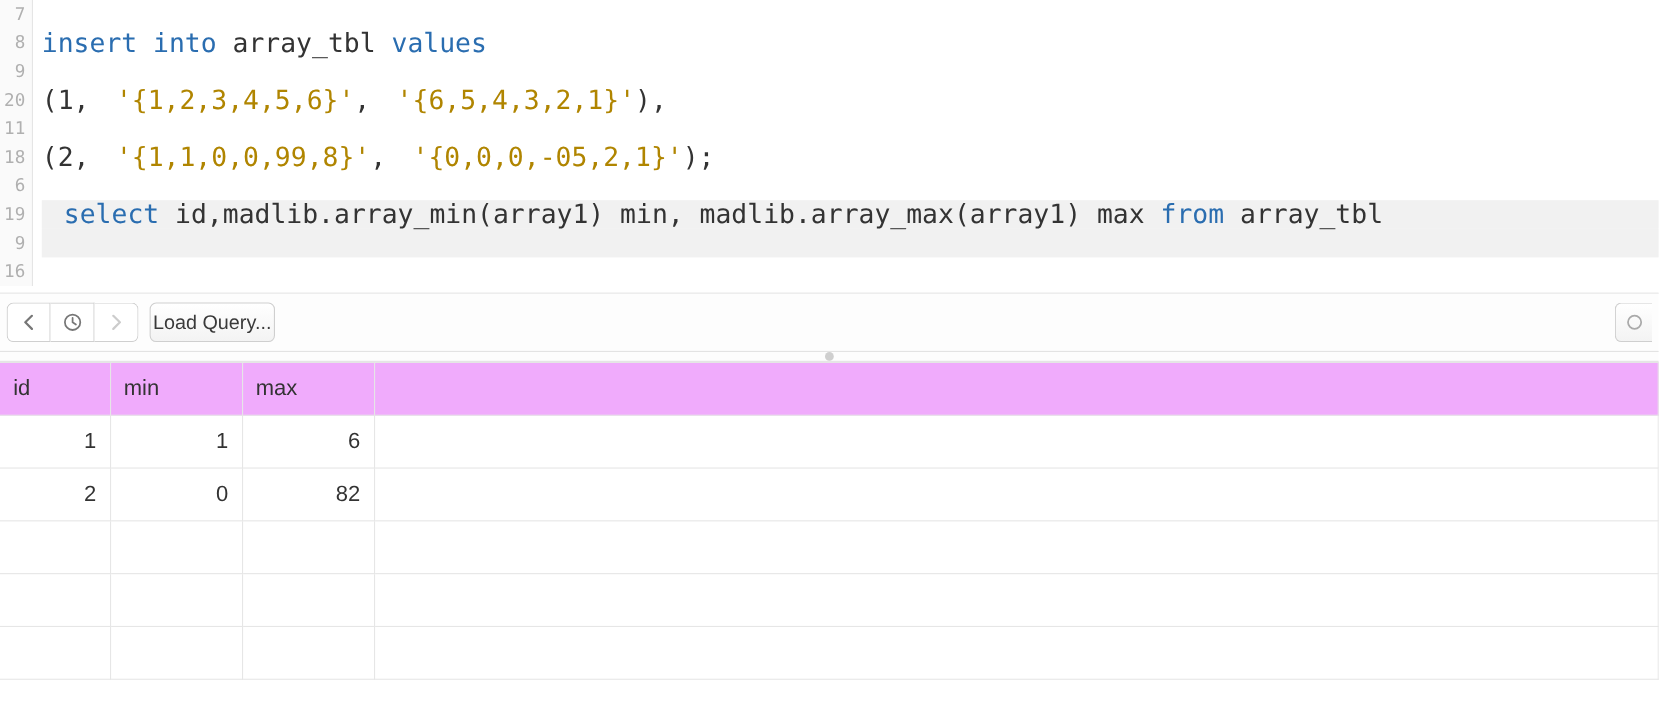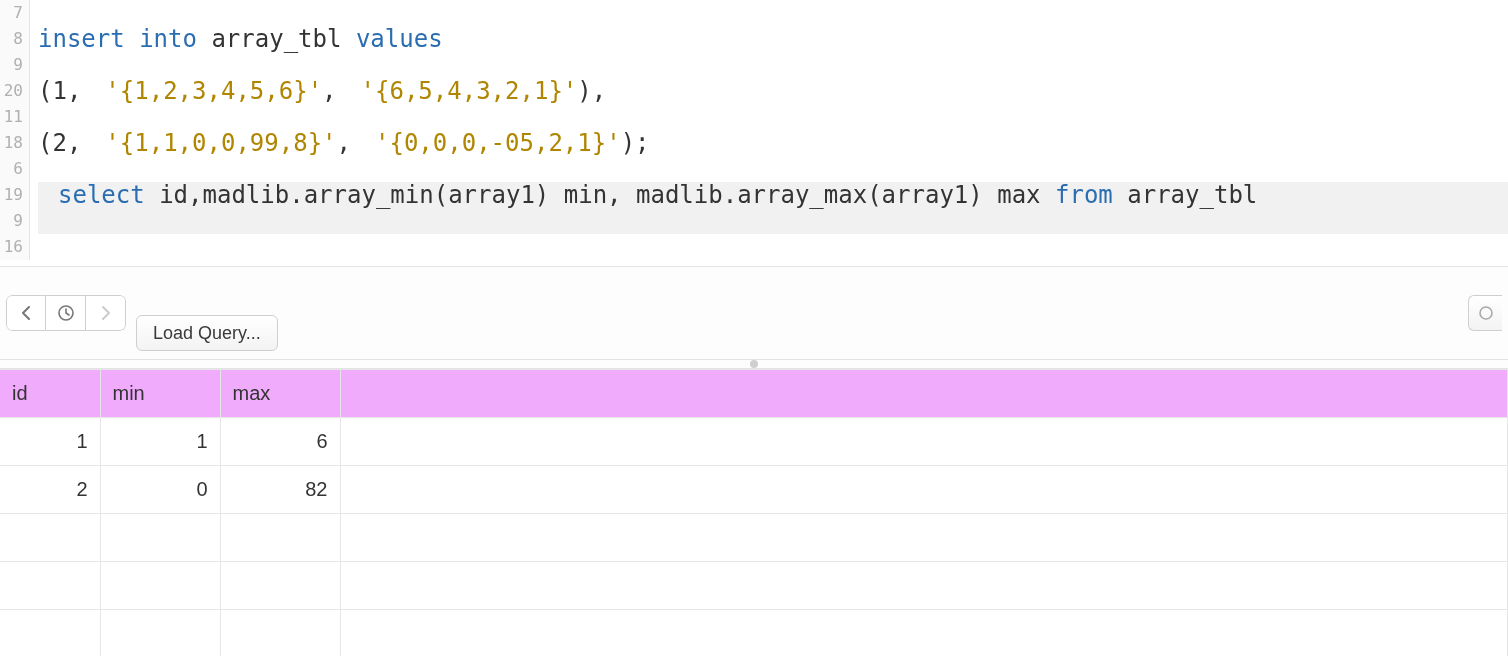--- a/index.html
+++ b/index.html
@@ -79,30 +79,29 @@
     font-size: 18px;
     cursor: pointer;
   }
   .nav-btn[disabled], .nav-btn.disabled { color: #c9c9c9; cursor: default; }
   .nav-btn + .nav-btn { border-left: none; }
   .nav-group .nav-btn:first-child { border-radius: 6px 0 0 6px; }
   .nav-group .nav-btn:last-child  { border-radius: 0 6px 6px 0; }
 
   .btn {
     height: 36px;
-    padding: 0 16px;
+    padding: 0 2px;
     border: 1px solid #cfcfcf;
     border-radius: 6px;
     background: linear-gradient(#ffffff, #f3f3f3);
     font-size: 18px;
     color: #3a3a3a;
     cursor: pointer;
     display: flex;
     align-items: center;
-    margin-top: 40px;
   }
   .toolbar-spacer { flex: 1; }
   .right-btn {
     width: 34px;
     height: 36px;
     border: 1px solid #cfcfcf;
     border-right: none;
     border-radius: 6px 0 0 6px;
     background: linear-gradient(#ffffff, #f3f3f3);
     cursor: pointer;

